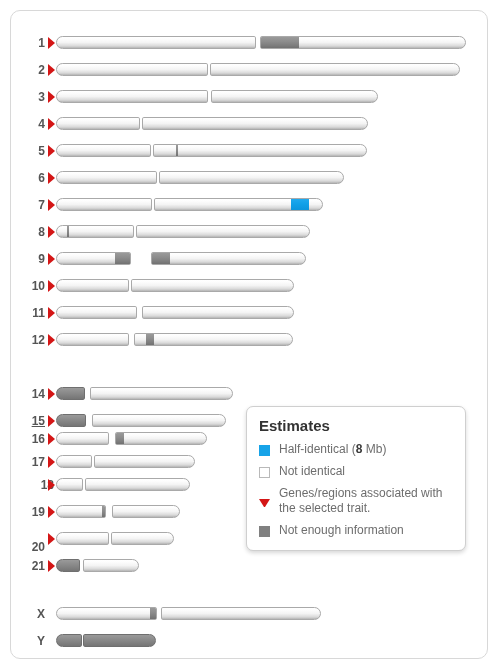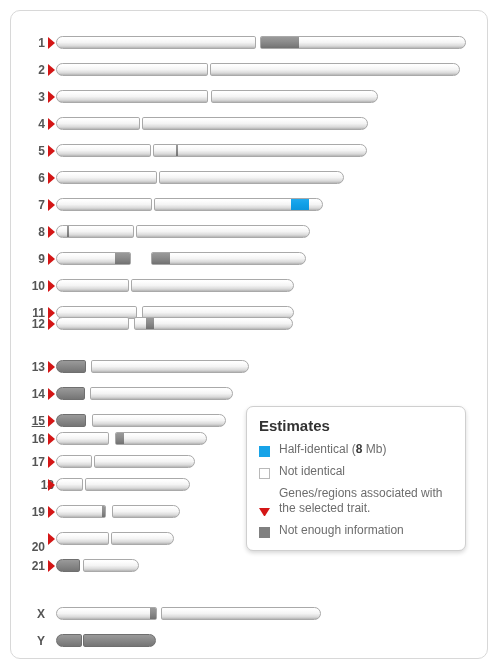--- a/index.html
+++ b/index.html
@@ -119,21 +119,21 @@
     box-sizing: border-box;
   }
   #legend-title {
     font-size: 15px;
     font-weight: bold;
     color: #333333;
     margin-bottom: 8px;
   }
   .legend-row {
     display: flex;
-    align-items: flex-end;
+    align-items: center;
     margin-bottom: 7px;
   }
   .legend-row:last-child { margin-bottom: 0; }
   .swatch {
     width: 11px;
     height: 11px;
     flex: 0 0 11px;
     margin-right: 9px;
     margin-top: 2px;
     box-sizing: border-box;
@@ -233,33 +233,27 @@
         <div class="gene-marker" style="left: 37px;"></div>
         <div class="arm p-arm" style="left: 45px; width: 73px;"></div>
         <div class="arm q-arm" style="left: 120px; width: 163px;"></div>
       </div>
       <div class="chrom-row" style="top: 292px; width: 478px;">
         <div class="chrom-label" style="left: 0px; width: 34px;">11</div>
         <div class="gene-marker" style="left: 37px;"></div>
         <div class="arm p-arm" style="left: 45px; width: 81px;"></div>
         <div class="arm q-arm" style="left: 131px; width: 152px;"></div>
       </div>
-      <div class="chrom-row" style="top: 303px; width: 478px;">
+      <div class="chrom-row" style="top: 319px; width: 478px;">
         <div class="chrom-label" style="left: 0px; width: 34px;">12</div>
         <div class="gene-marker" style="left: 37px;"></div>
         <div class="arm p-arm" style="left: 45px; width: 73px;"></div>
         <div class="arm q-arm" style="left: 123px; width: 159px;">
           <div class="band" style="left: 11px; width: 8px;"></div>
         </div>
-      </div>
-      <div class="chrom-row" style="top: 346px; width: 478px;">
-        <div class="chrom-label" style="left: 0px; width: 34px;">13</div>
-        <div class="gene-marker" style="left: 37px;"></div>
-        <div class="arm p-arm gray-arm" style="left: 45px; width: 30px;"></div>
-        <div class="arm q-arm" style="left: 80px; width: 158px;"></div>
       </div>
       <div class="chrom-row" style="top: 373px; width: 478px;">
         <div class="chrom-label" style="left: 0px; width: 34px;">14</div>
         <div class="gene-marker" style="left: 37px;"></div>
         <div class="arm p-arm gray-arm" style="left: 45px; width: 29px;"></div>
         <div class="arm q-arm" style="left: 79px; width: 143px;"></div>
       </div>
       <div class="chrom-row" style="top: 400px; width: 478px;">
         <div class="chrom-label" style="left: 0px; width: 34px; text-decoration: underline;">15</div>
         <div class="gene-marker" style="left: 37px;"></div>

